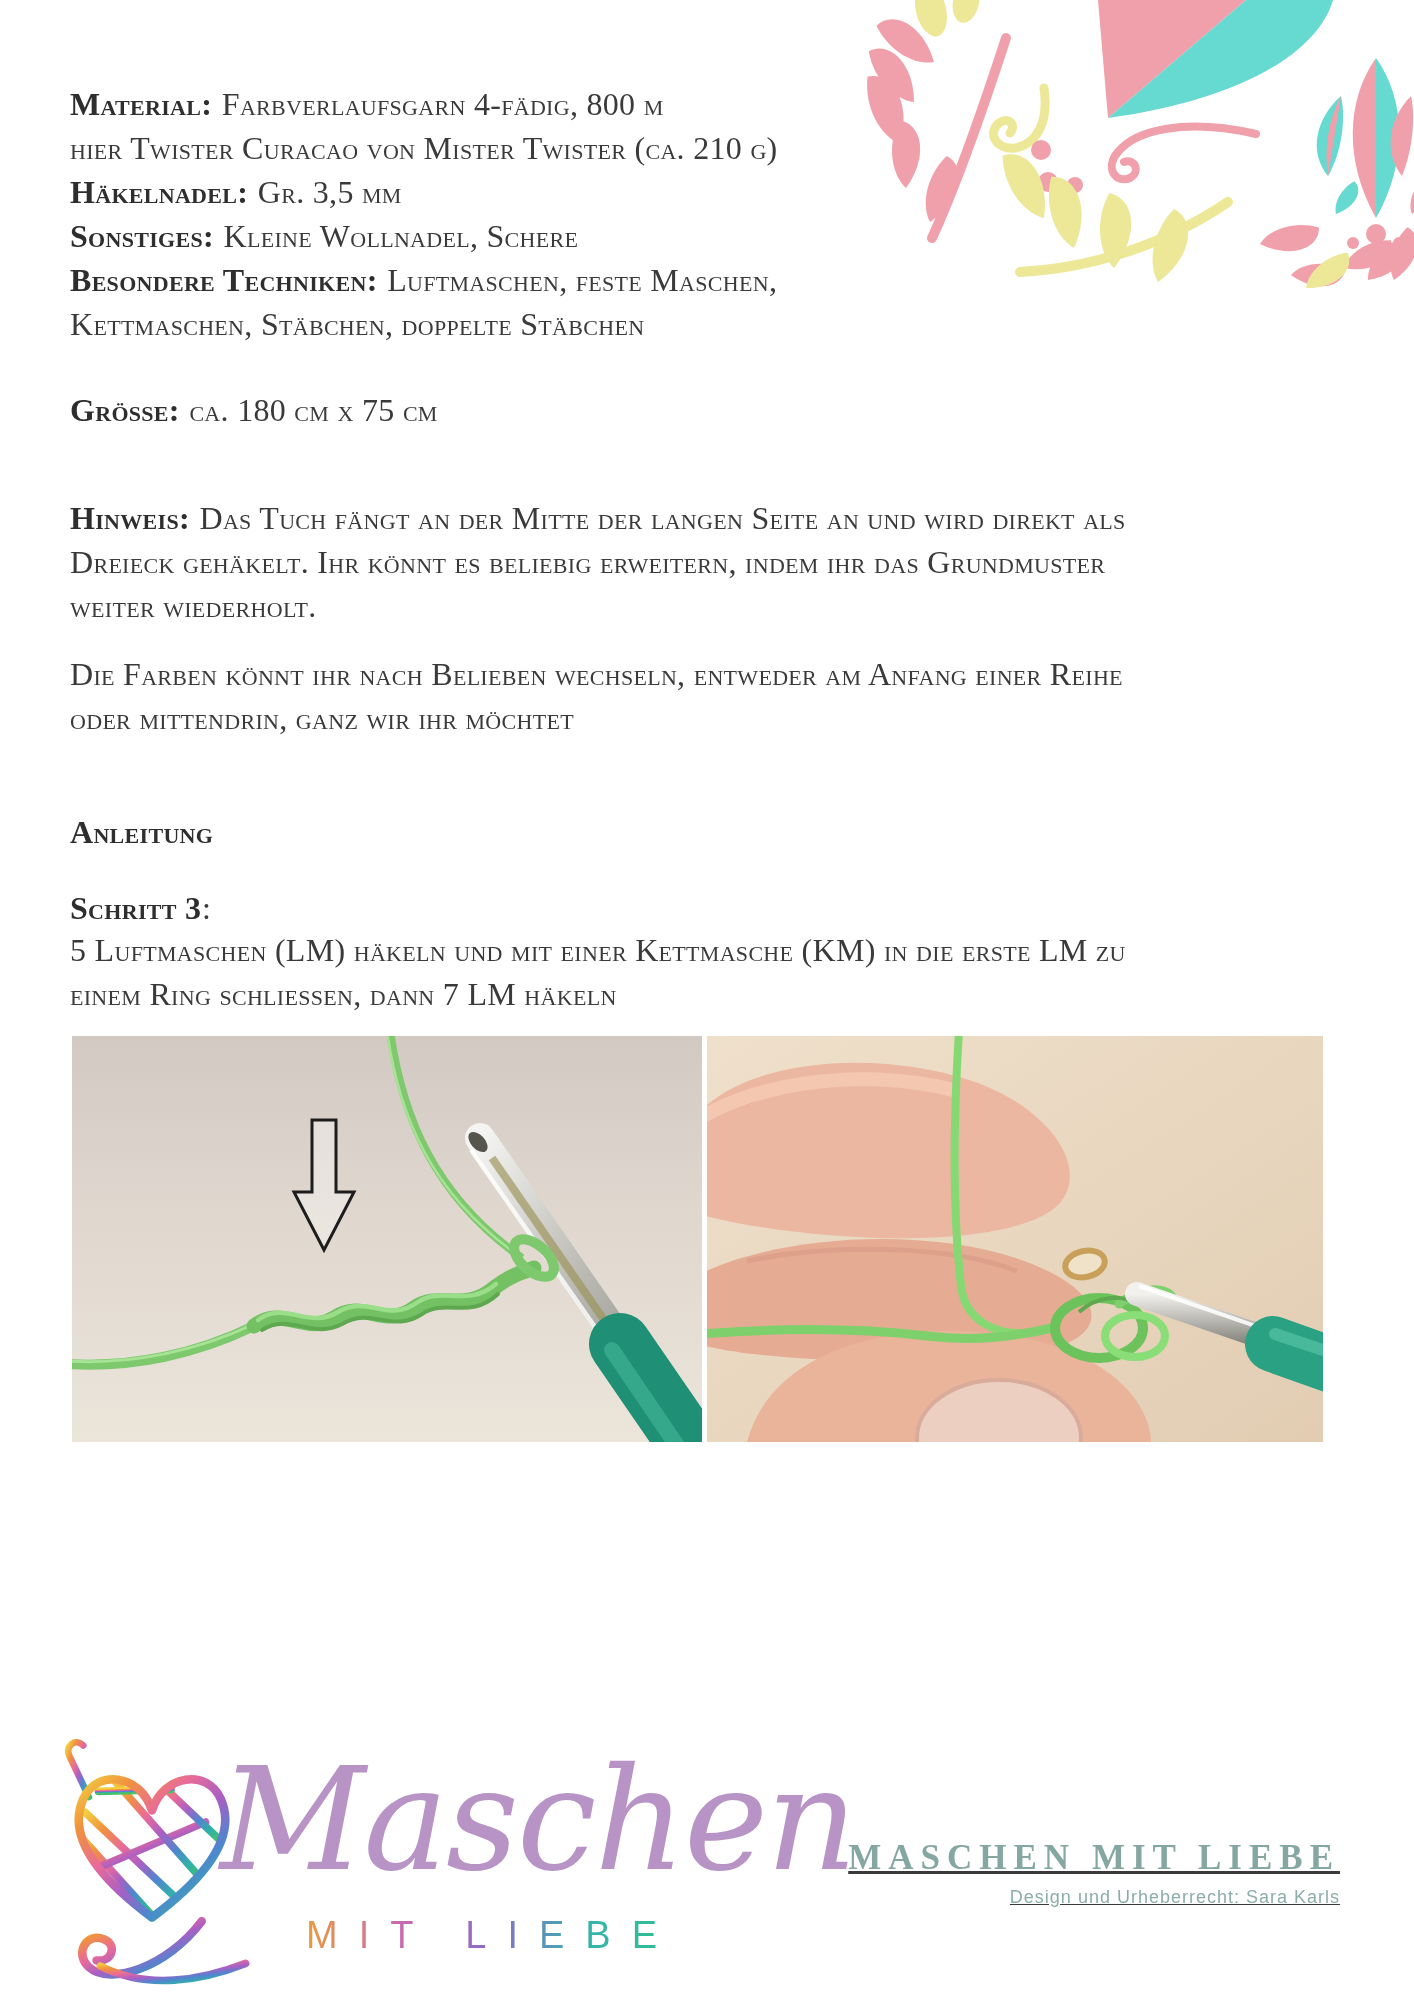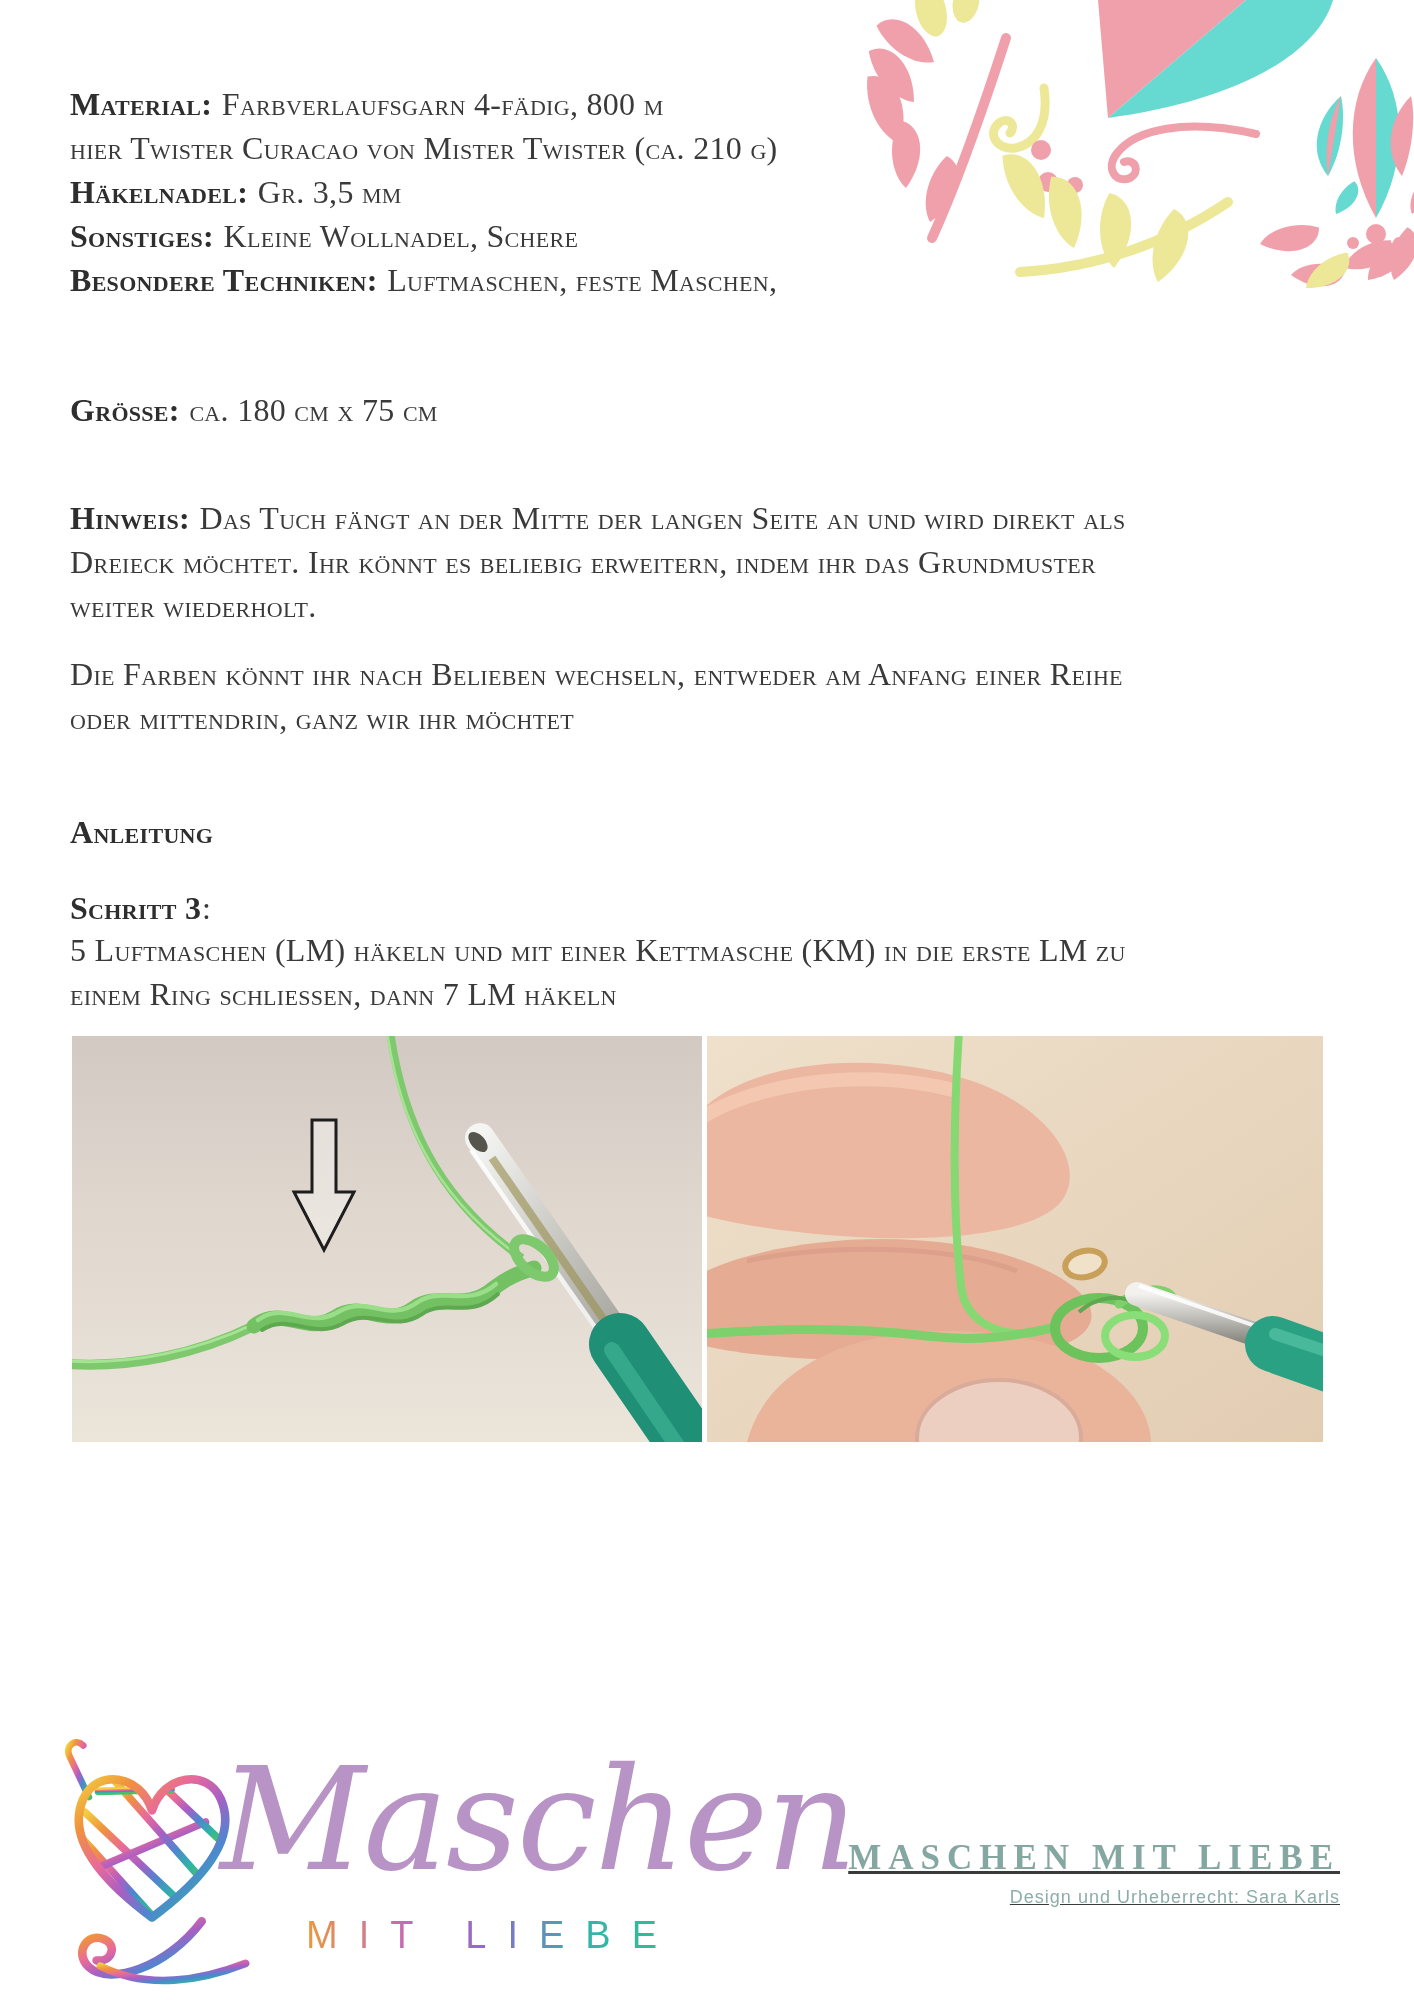--- a/index.html
+++ b/index.html
@@ -97,29 +97,30 @@
     <use href="#petal" transform="translate(455,275) rotate(150) scale(.8)" fill="#f0a0ab"></use>
     <use href="#petal" transform="translate(470,288) rotate(115) scale(.8)" fill="#ece897"></use>
   </svg>
 
   <div class="tblock" id="info">
     <span class="ln"><span class="lbl">Material:</span><span>Farbverlaufsgarn 4-fädig, 800 m</span></span>
     <span class="ln"><span class="lbl"></span><span>hier Twister Curacao von Mister Twister (ca. 210 g)</span></span>
     <span class="ln"><span class="lbl">Häkelnadel:</span><span>Gr. 3,5 mm</span></span>
     <span class="ln"><span class="lbl">Sonstiges:</span><span>Kleine Wollnadel, Schere</span></span>
     <span class="ln"><span class="lbl">Besondere Techniken:</span><span>Luftmaschen, feste Maschen,</span></span>
+    <span class="ln"><span class="lbl"></span><span>Kettmaschen, Stäbchen, doppelte Stäbchen</span></span>
   </div>
 
   <div class="tblock" id="size">
     <span class="ln"><span class="lbl">Grösse:</span><span>ca. 180 cm x 75 cm</span></span>
   </div>
 
   <div class="tblock" id="hinweis">
     <span class="ln"><span class="lbl">Hinweis:</span><span>Das Tuch fängt an der Mitte der langen Seite an und wird direkt als</span></span>
-    <span class="ln"><span class="lbl"></span><span>Dreieck möchtet. Ihr könnt es beliebig erweitern, indem ihr das Grundmuster</span></span>
+    <span class="ln"><span class="lbl"></span><span>Dreieck gehäkelt. Ihr könnt es beliebig erweitern, indem ihr das Grundmuster</span></span>
     <span class="ln"><span class="lbl"></span><span>weiter wiederholt.</span></span>
   </div>
 
   <div class="tblock" id="farben">
     <span class="ln">Die Farben könnt ihr nach Belieben wechseln, entweder am Anfang einer Reihe</span>
     <span class="ln">oder mittendrin, ganz wir ihr möchtet</span>
   </div>
 
   <div class="tblock" id="anleitung">
     <span class="ln bold">Anleitung</span>

